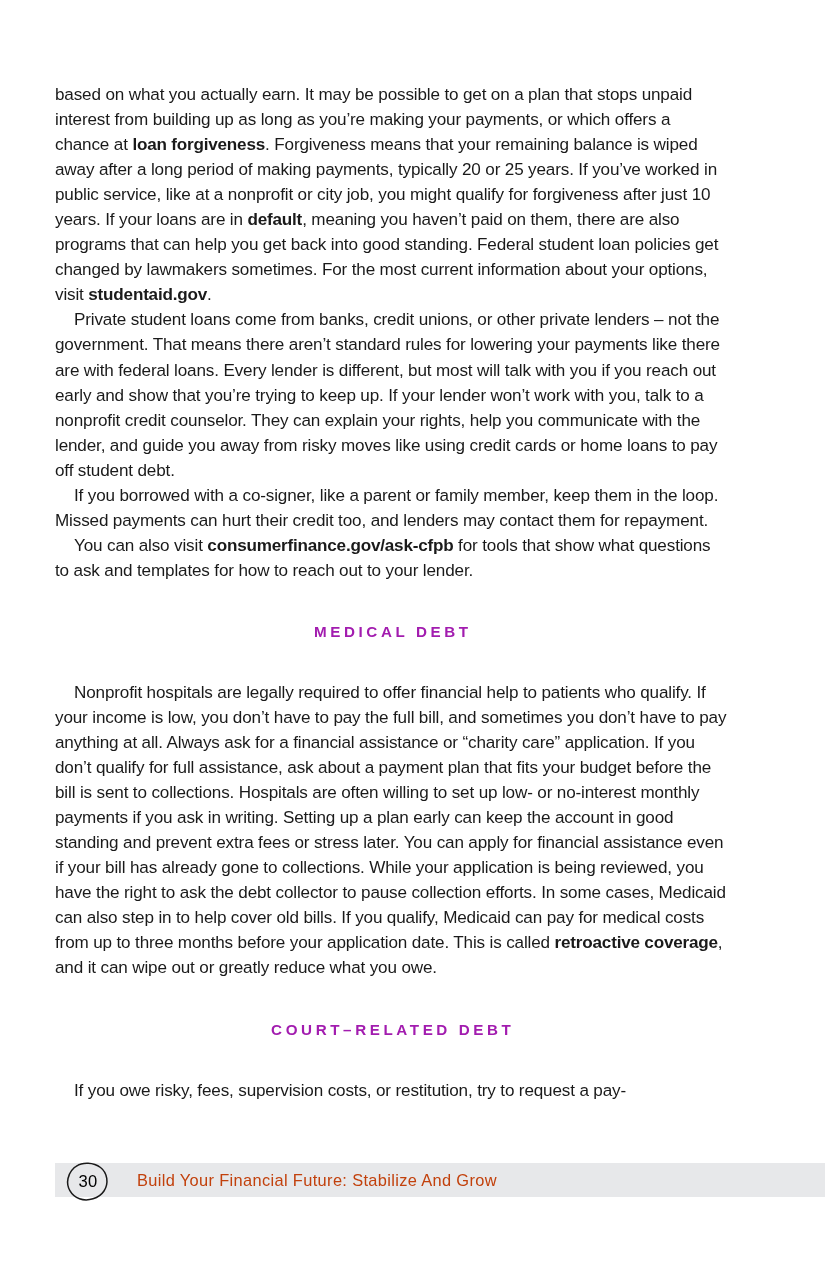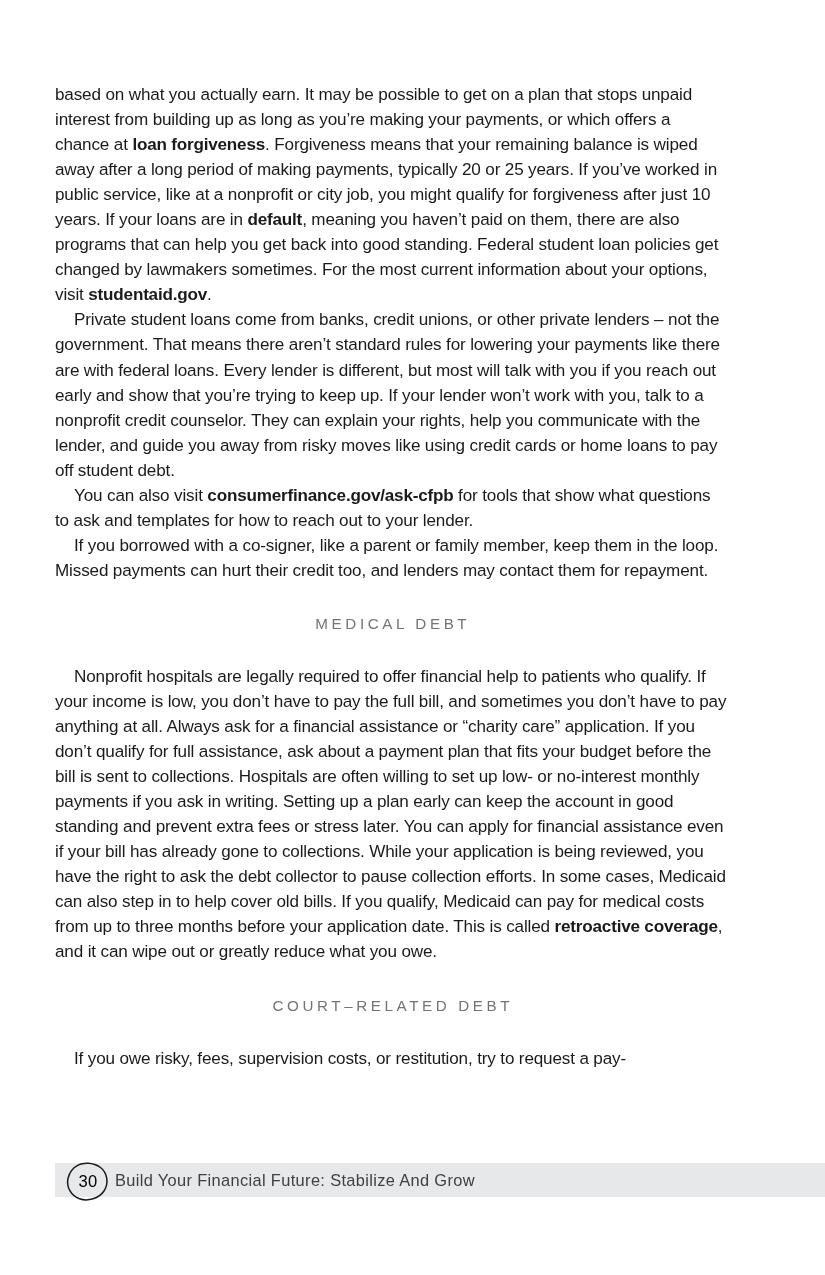--- a/index.html
+++ b/index.html
@@ -36,47 +36,47 @@
     word-spacing: 0px;
   }
   p.body-text.indent {
     text-indent: 19px;
   }
   p.body-text b {
     font-weight: bold;
     letter-spacing: -0.2px;
   }
   h2.section-heading {
-    margin: 8px;
+    margin: 16px;
     font-size: 15.2px;
-    font-weight: normal;
+    font-weight: bold;
     letter-spacing: 3.6px;
     text-align: center;
-    color: #737373;
+    color: #a21caf;
     text-indent: 3.6px;
   }
   .gap-before-heading { height: 24px; }
   .gap-after-heading  { height: 24px; }
 
   
   .footer-bar {
     position: absolute;
     left: 55px;
     top: 1163px;
     width: 770px;
     height: 34px;
     background: #e7e8ea;
   }
   .footer-title {
     position: absolute;
-    left: 115px;
+    left: 137px;
     top: 1171px;
     font-size: 16.4px;
     letter-spacing: 0.35px;
-    color: #404040;
+    color: #c2410c;
     white-space: nowrap;
   }
   .page-number-wrap {
     position: absolute;
     left: 62px;
     top: 1160px;
     width: 52px;
     height: 44px;
   }
   .page-number-wrap svg {
@@ -102,23 +102,23 @@
 <body>
 
 <div class="page">
 
   <div class="content">
 
     <p class="body-text"><span>based on what you actually earn. It may be possible to get on a plan that stops unpaid interest from building up as long as you’re making your payments, or which offers a chance at </span><b>loan forgiveness</b><span>. Forgiveness means that your remaining balance is wiped away after a long period of making payments, typically 20 or 25 years. If you’ve worked in public service, like at a nonprofit or city job, you might qualify for forgiveness after just 10 years. If your loans are in </span><b>default</b><span>, meaning you haven’t paid on them, there are also programs that can help you get back into good standing. Federal student loan policies get changed by lawmakers sometimes. For the most current information about your options, visit </span><b>studentaid.gov</b><span>.</span></p>
 
     <p class="body-text indent">Private student loans come from banks, credit unions, or other private lenders – not the government. That means there aren’t standard rules for lowering your payments like there are with federal loans. Every lender is different, but most will talk with you if you reach out early and show that you’re trying to keep up. If your lender won’t work with you, talk to a nonprofit credit counselor. They can explain your rights, help you communicate with the lender, and guide you away from risky moves like using credit cards or home loans to pay off student debt.</p>
 
+    <p class="body-text indent">If you borrowed with a co-signer, like a parent or family member, keep them in the loop. Missed payments can hurt their credit too, and lenders may contact them for repayment.</p>
+
     <p class="body-text indent"><span>You can also visit </span><b>consumerfinance.gov/ask-cfpb</b><span> for tools that show what questions to ask and templates for how to reach out to your lender.</span></p>
-
-    <p class="body-text indent">If you borrowed with a co-signer, like a parent or family member, keep them in the loop. Missed payments can hurt their credit too, and lenders may contact them for repayment.</p>
 
     <div class="gap-before-heading"></div>
     <h2 class="section-heading">MEDICAL DEBT</h2>
     <div class="gap-after-heading"></div>
 
     <p class="body-text indent"><span>Nonprofit hospitals are legally required to offer financial help to patients who qualify. If your income is low, you don’t have to pay the full bill, and sometimes you don’t have to pay anything at all. Always ask for a financial assistance or “charity care” application. If you don’t qualify for full assistance, ask about a payment plan that fits your budget before the bill is sent to collections. Hospitals are often willing to set up low- or no-interest monthly payments if you ask in writing. Setting up a plan early can keep the account in good standing and prevent extra fees or stress later. You can apply for financial assistance even if your bill has already gone to collections. While your application is being reviewed, you have the right to ask the debt collector to pause collection efforts. In some cases, Medicaid can also step in to help cover old bills. If you qualify, Medicaid can pay for medical costs from up to three months before your application date. This is called </span><b>retroactive coverage</b><span>, and it can wipe out or greatly reduce what you owe.</span></p>
 
     <div class="gap-before-heading"></div>
     <h2 class="section-heading">COURT–RELATED DEBT</h2>
     <div class="gap-after-heading"></div>

